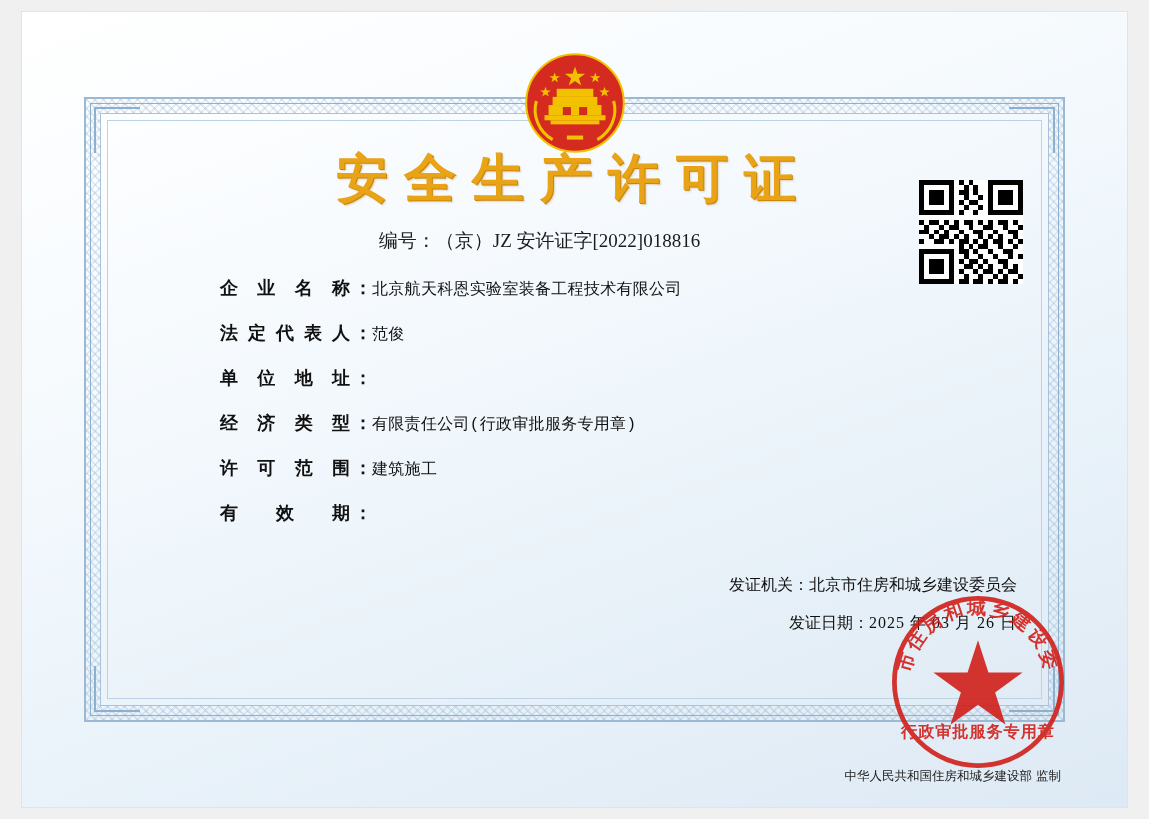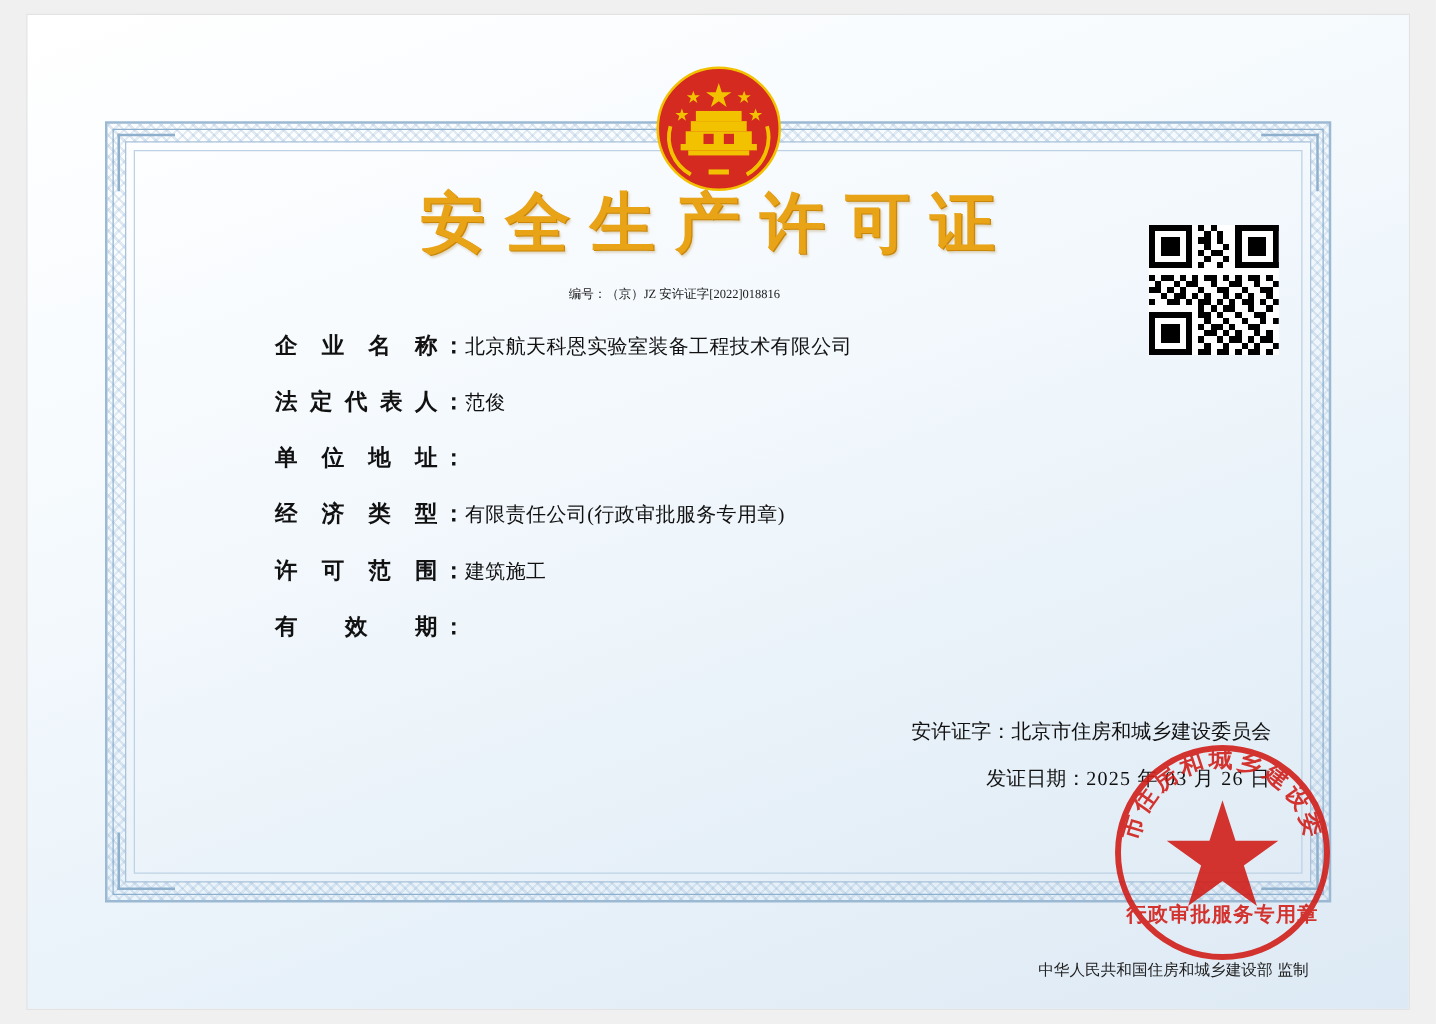--- a/index.html
+++ b/index.html
@@ -110,21 +110,21 @@
     color: #e8a317;
     text-shadow: 1px 1px 0 #c98609, 2px 2px 2px rgba(150,100,0,0.25);
     padding-left: 16px;
     padding-right: 17px;
   }
 
   .cert-number {
     margin-top: 14px;
     text-align: center;
     font-family: "Liberation Serif", serif;
-    font-size: 10px;
+    font-size: 19px;
     color: #1a1a1a;
     padding-right: 70px;
   }
 
   
   .qr {
     position: absolute;
     right: -6px;
     top: 50px;
     width: 104px;
@@ -161,21 +161,21 @@
     flex: 1;
     padding-right: 4px;
   }
   .field-value {
     font-family: "Liberation Serif", serif;
     font-size: 16px;
     color: #111;
     letter-spacing: 0.3px;
   }
   .field-value.cjk {
-    font-family: Liberation Serif, serif;
+    font-family: Liberation Mono, monospace;
     font-size: 16px;
   }
   .valid-row .field-value {
     font-family: "Liberation Serif", serif;
   }
   .valid-row .sep {
     padding: 0 16px;
     font-family: "DejaVu Sans", sans-serif;
     font-weight: bold;
   }
@@ -213,21 +213,21 @@
     width: 190px;
     height: 190px;
     z-index: 8;
     pointer-events: none;
     opacity: 0.88;
   }
 
   
   .footer {
     position: absolute;
-    right: 80px;
+    right: 66px;
     bottom: 22px;
     font-family: "DejaVu Sans", sans-serif;
     font-size: 12.5px;
     color: #222;
     z-index: 5;
   }
 </style>
 </head>
 <body>
 
@@ -467,21 +467,21 @@
               <span>期</span>
             </span>
             <span class="colon">：</span>
         </div>
       </div>
 
     </div>
 
     <div class="issuer">
       <div class="issuer-line">
-        <span class="lbl">安许证字：</span><span class="val">北京市住房和城乡建设委员会</span>
+        <span class="lbl">发证机关：</span><span class="val">北京市住房和城乡建设委员会</span>
       </div>
       <div class="issuer-line">
         <span class="lbl">发证日期：</span><span class="date-val">2025 年 03 月 26 日</span>
       </div>
     </div>
 
   </div>
 
   <div class="seal">
     <svg viewBox="0 0 200 200" width="190" height="190" aria-hidden="true">

